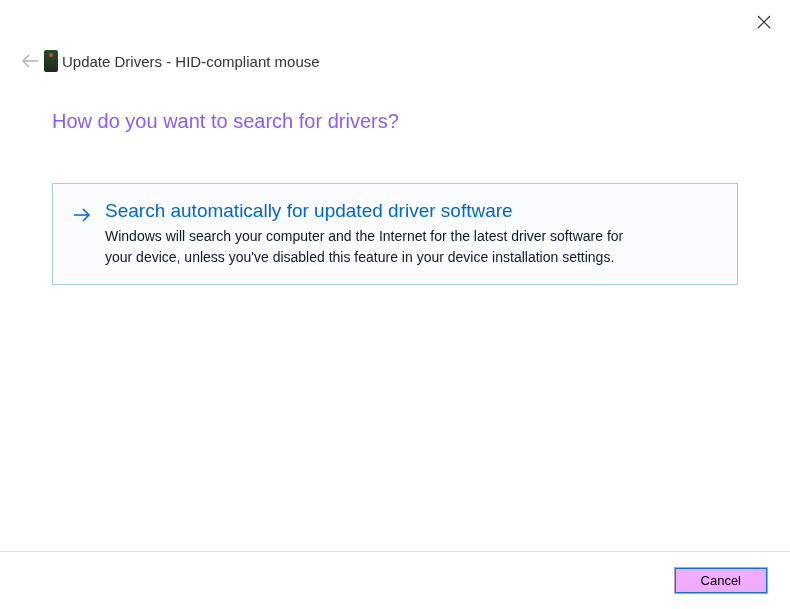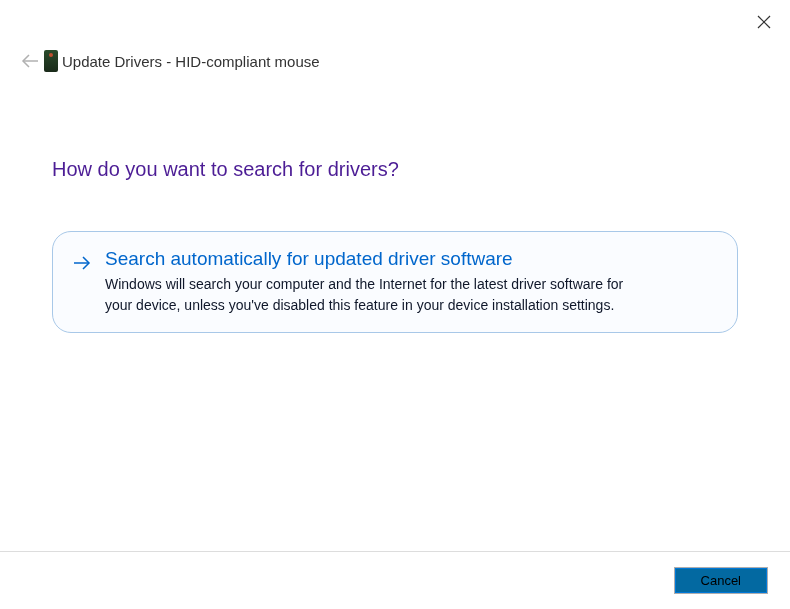--- a/index.html
+++ b/index.html
@@ -69,31 +69,29 @@
       color: #333;
     }
     .content {
       position: absolute;
       top: 110px;
       left: 52px;
       right: 52px;
     }
     .question {
       font-size: 20px;
-      color: #4c1d95;
+      color: #8b5cf6;
       font-weight: 400;
       margin-bottom: 50px;
-      margin-top: 48px;
     }
     .option {
       padding: 16px 20px;
       margin-bottom: 28px;
       cursor: pointer;
       position: relative;
-      border-radius: 19px;
     }
     .option.selected {
       border: 1px solid #a8c8e8;
       background: #fafcff;
     }
     .option-arrow {
       position: absolute;
       left: 20px;
       top: 22px;
       color: #0066cc;
@@ -123,21 +121,21 @@
       left: 0;
       right: 0;
       height: 58px;
       border-top: 1px solid #ddd;
       display: flex;
       align-items: center;
       justify-content: flex-end;
       padding-right: 22px;
     }
     .cancel-btn {
-      background: #0369a1;
+      background: #f0abfc;
       border: 1px solid #adadad;
       padding: 5px 26px;
       font-size: 13px;
       font-family: inherit;
       cursor: pointer;
       outline: 1px solid #0078d7;
       outline-offset: -2px;
     }
   </style>
 </head>

